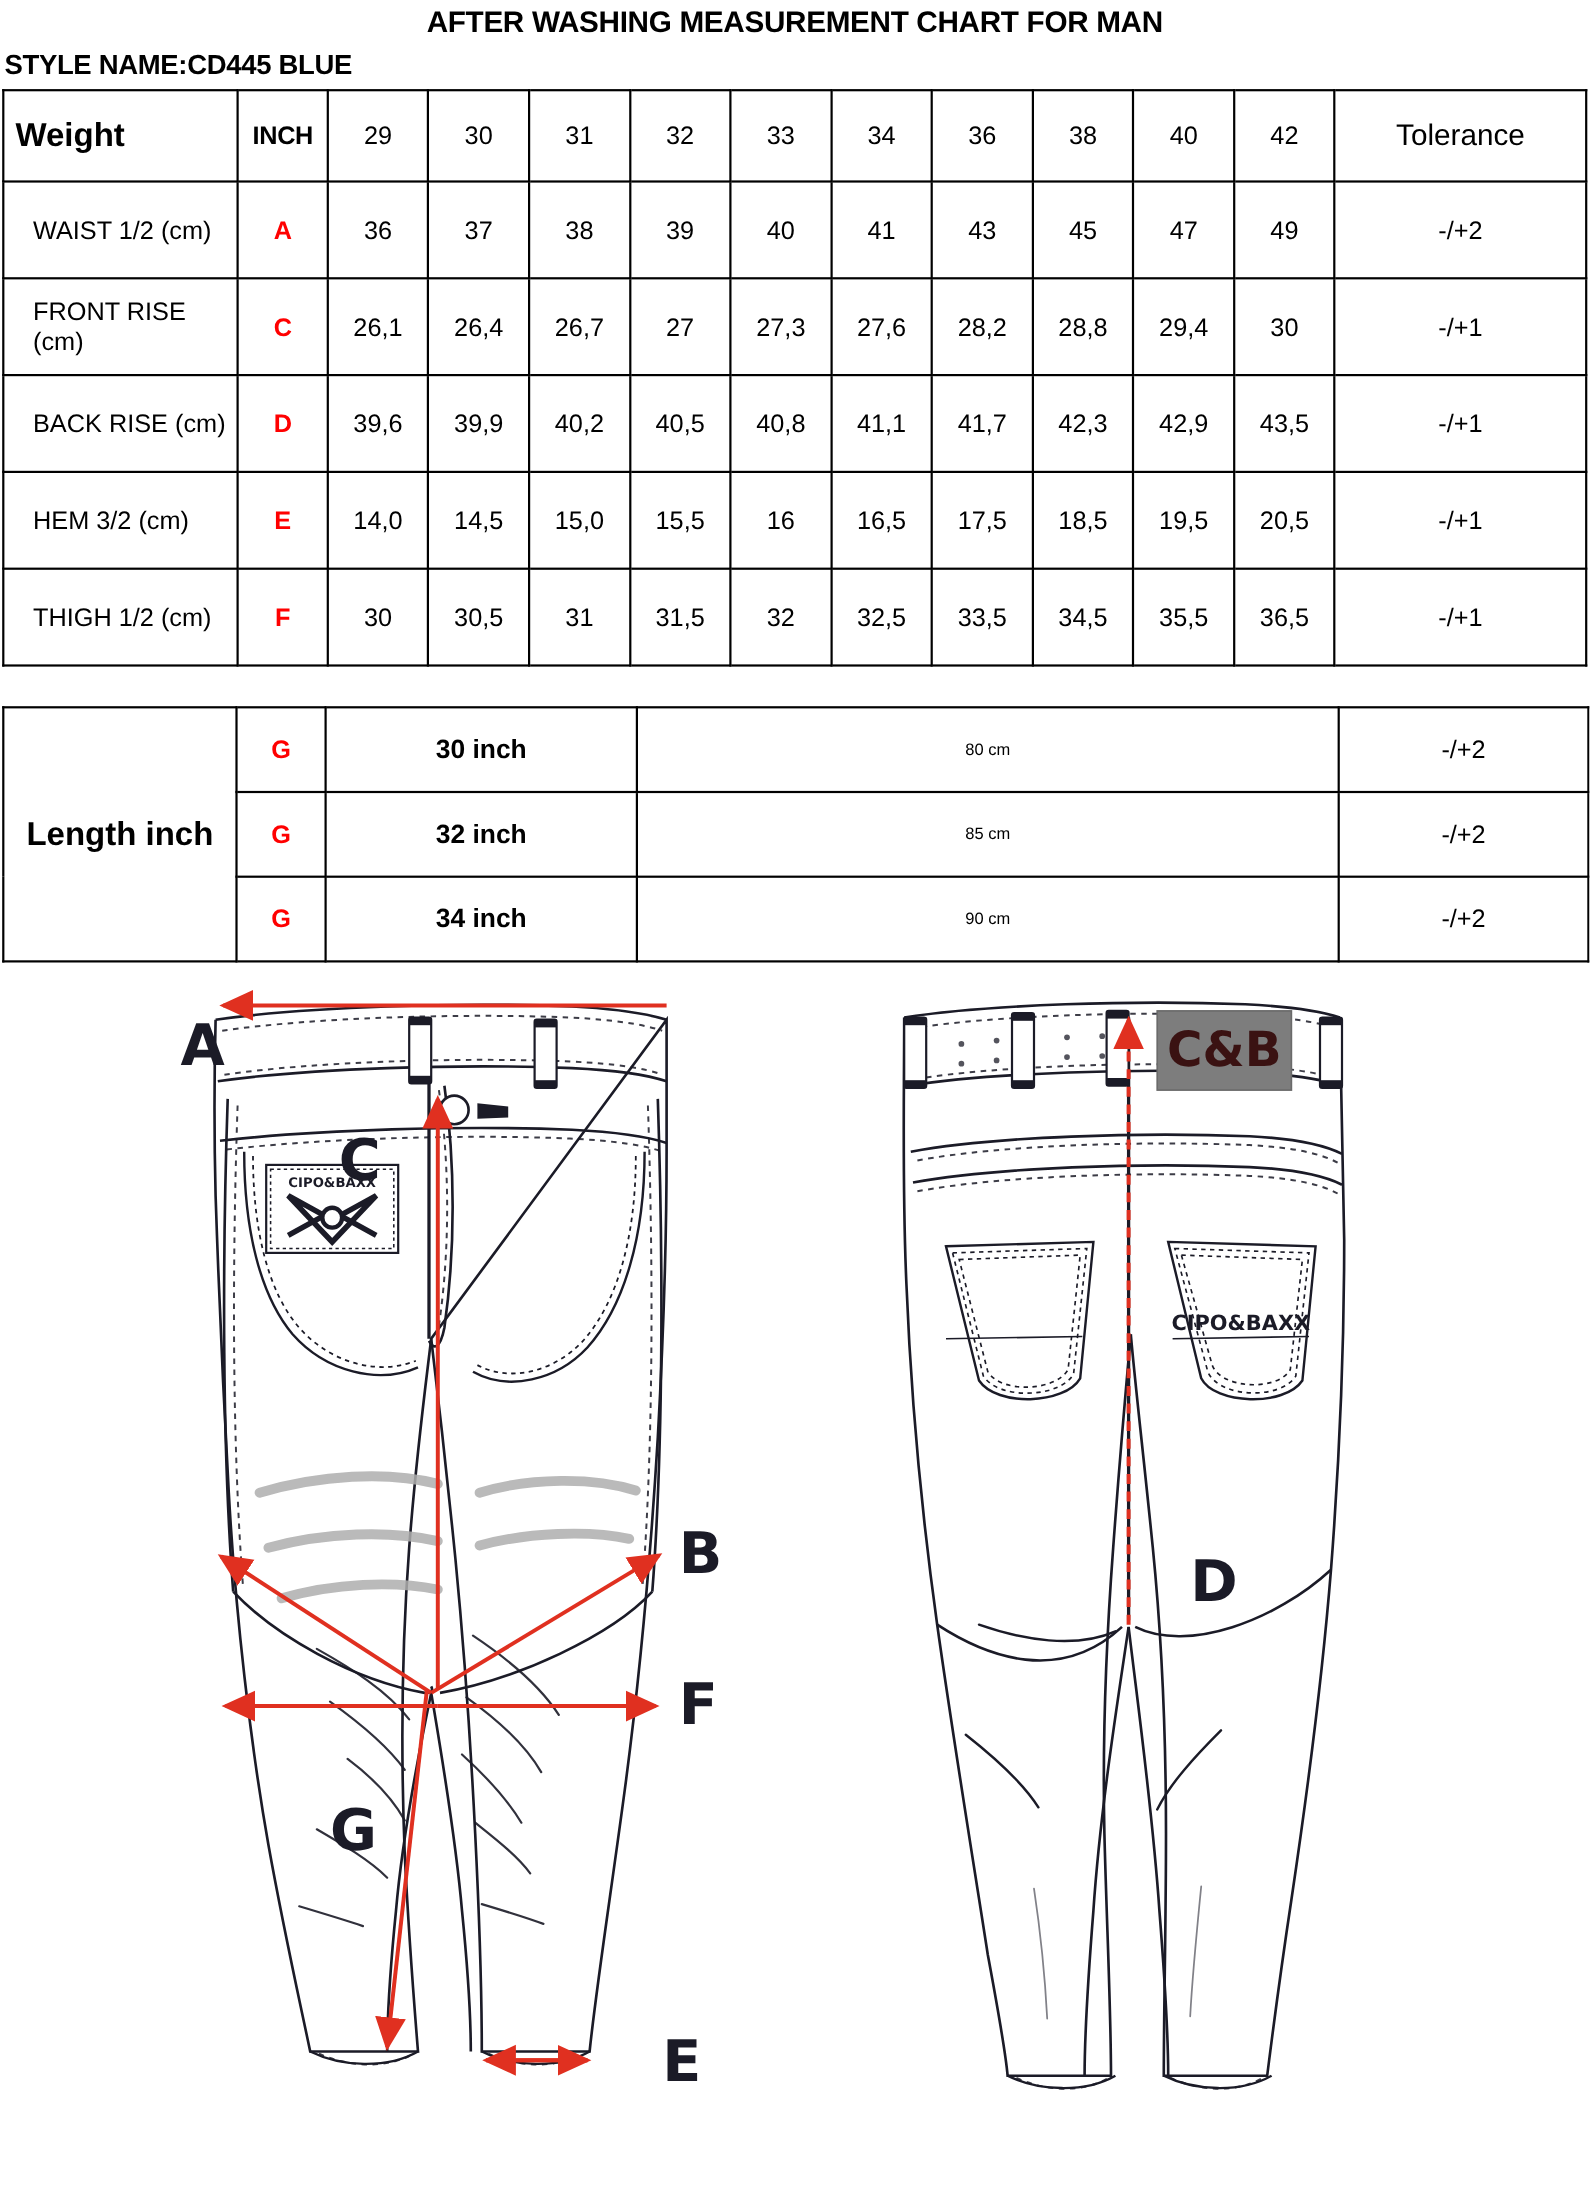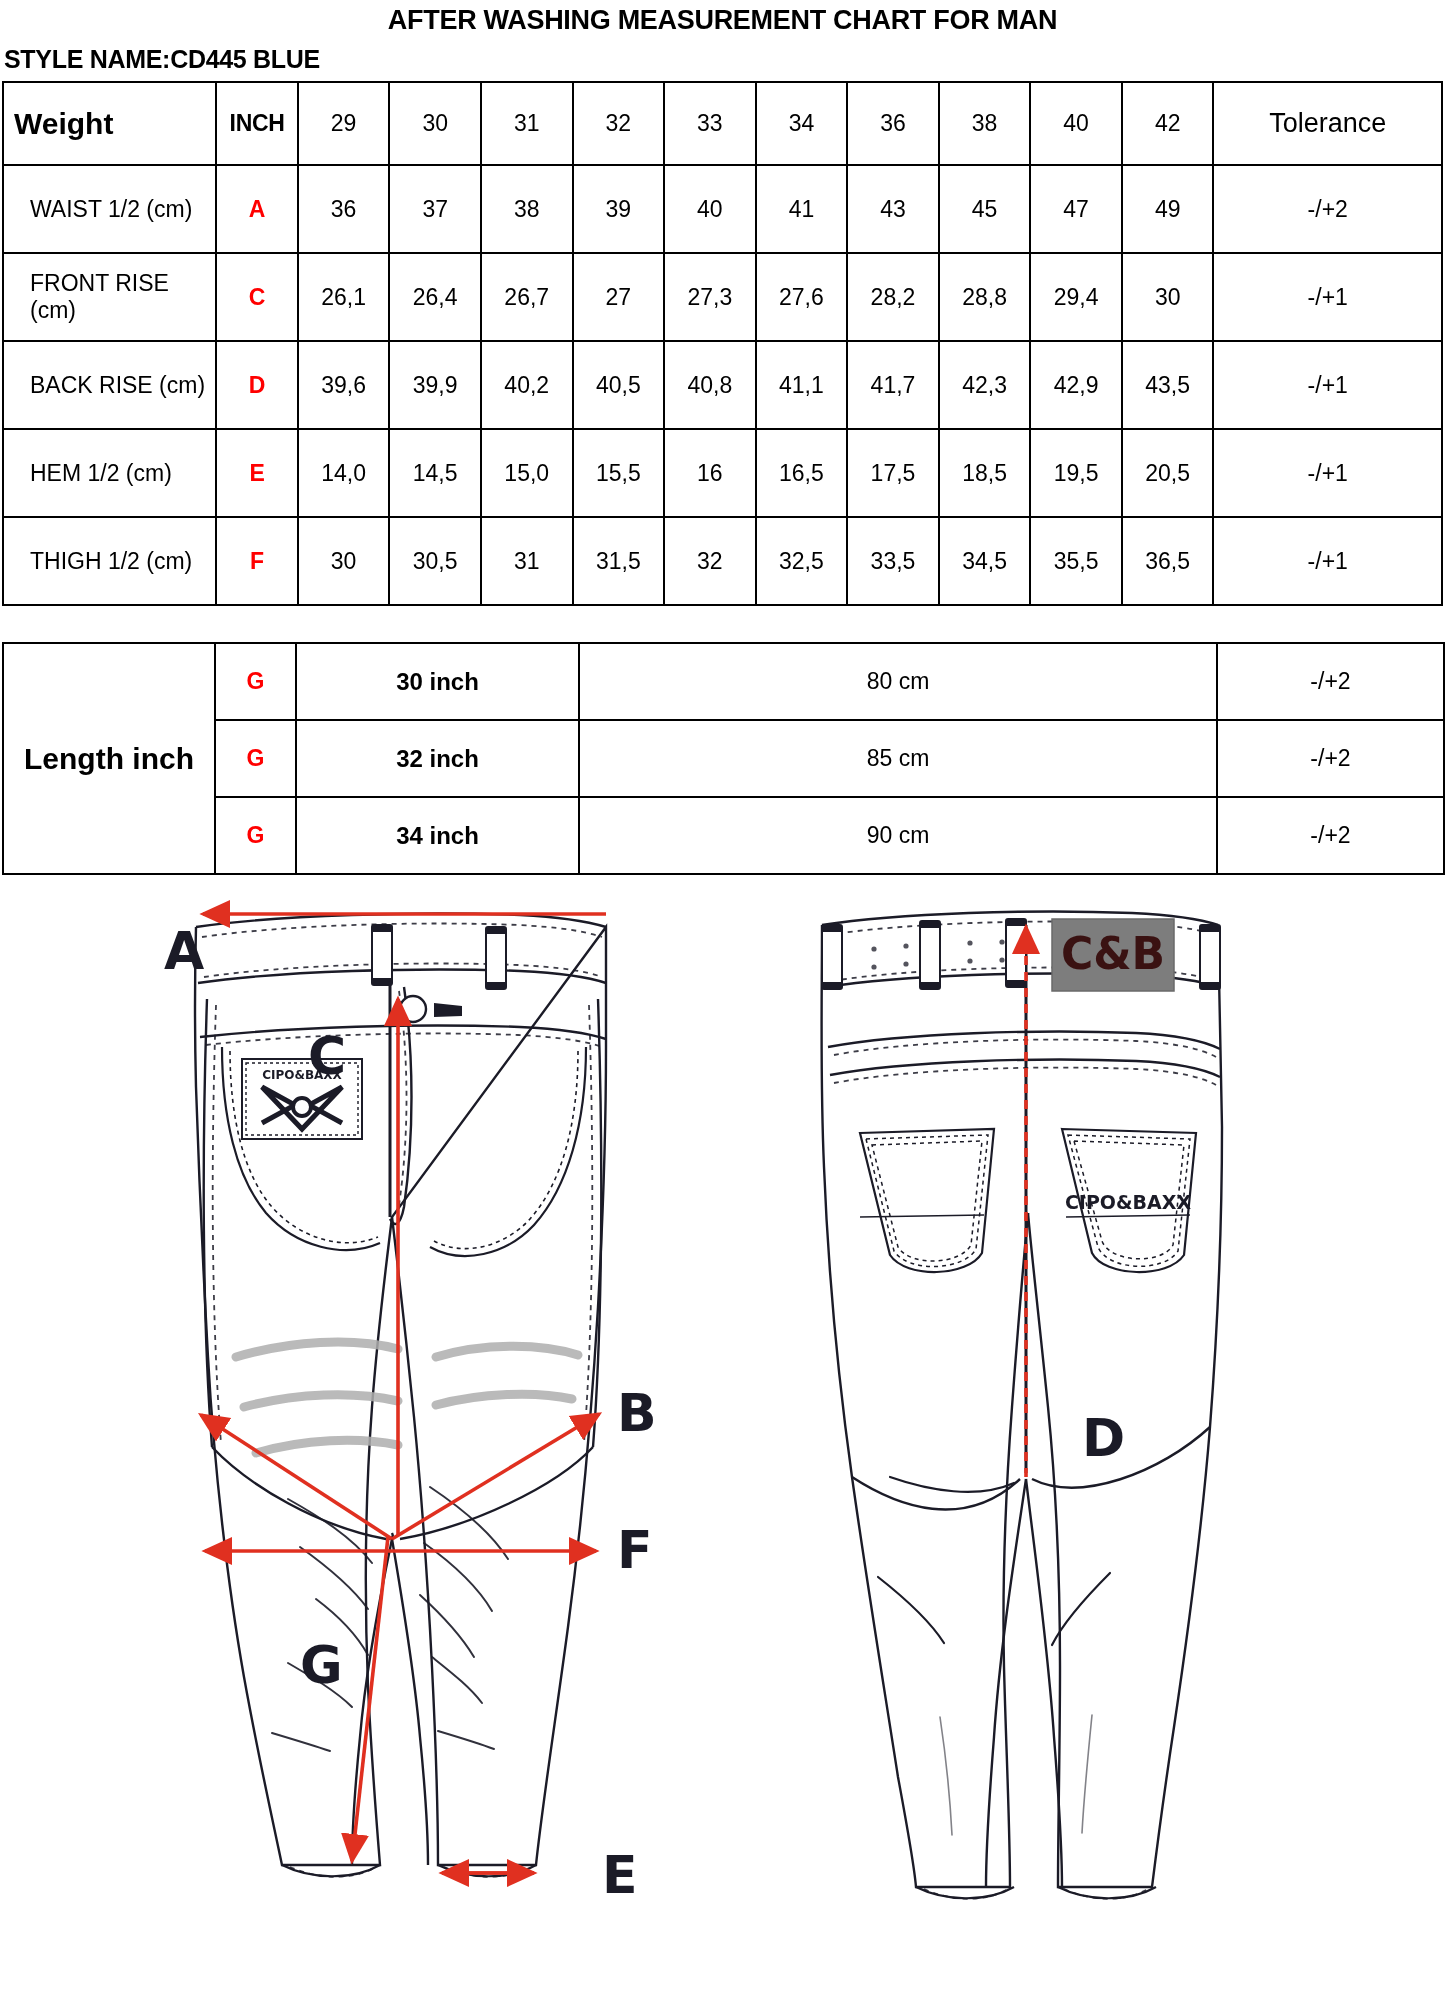--- a/index.html
+++ b/index.html
@@ -87,21 +87,21 @@
   td.cell-lengthtitle {
     font-weight: bold;
     font-size: 30px;
     text-align: center;
   }
   td.cell-lengthinch {
     font-weight: bold;
     font-size: 24px;
     border-radius: 19px;
   }
-  td.cell-lengthcm { font-size: 23px; }
+  td.cell-lengthcm { font-size: 15px; }
 
   .col-lt-label { width: 212px; }
   .col-lt-code  { width: 81px; }
   .col-lt-inch  { width: 283px; }
   .col-lt-cm    { width: 638px; }
   .col-lt-tol   { width: 227px; }
 
   
   #diagram {
     position: relative;
@@ -201,21 +201,21 @@
       <td>40,8</td>
       <td>41,1</td>
       <td>41,7</td>
       <td>42,3</td>
       <td>42,9</td>
       <td>43,5</td>
       <td>-/+1</td>
     </tr>
 
     <tr>
-      <td class="cell-rowlabel">HEM 1/2  (cm)</td>
+      <td class="cell-rowlabel">HEM 3/2  (cm)</td>
       <td class="cell-code">E</td>
       <td>14,0</td>
       <td>14,5</td>
       <td>15,0</td>
       <td>15,5</td>
       <td>16</td>
       <td>16,5</td>
       <td>17,5</td>
       <td>18,5</td>
       <td>19,5</td>

